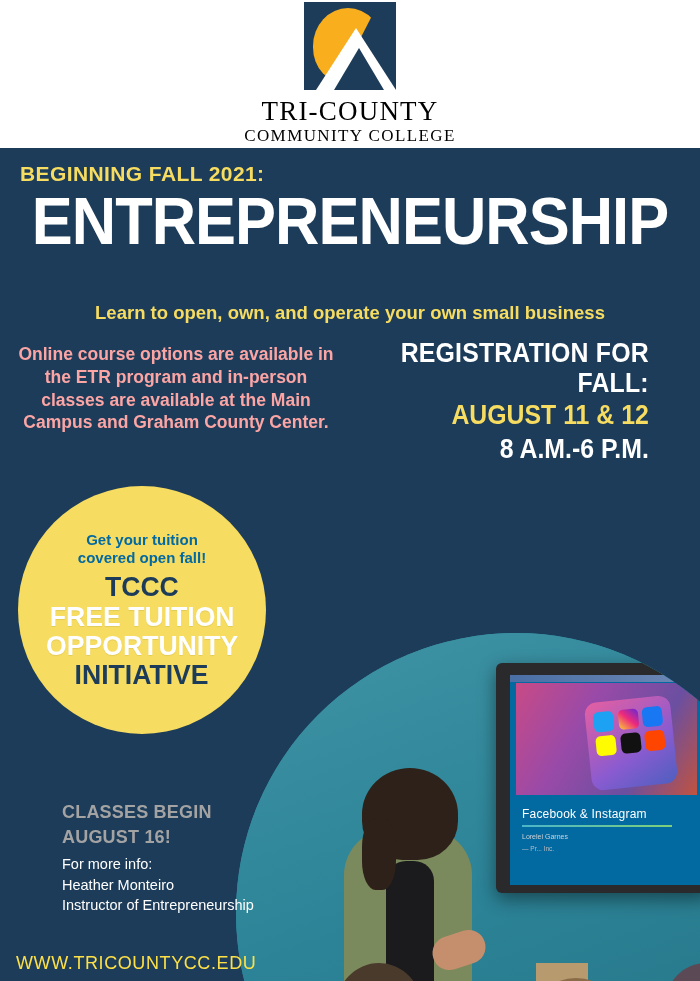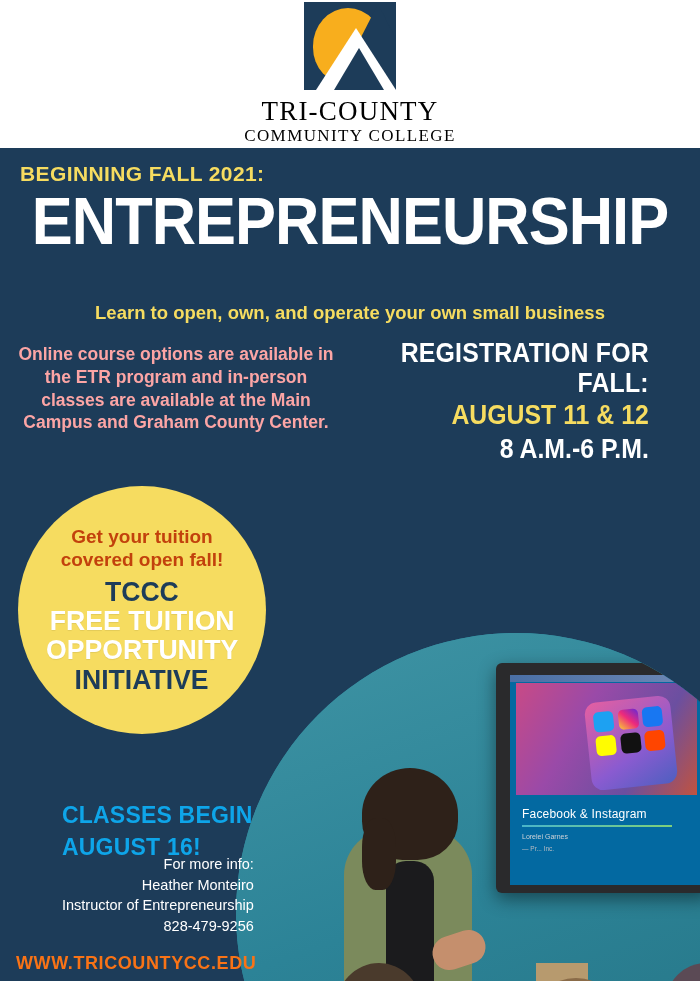--- a/index.html
+++ b/index.html
@@ -181,45 +181,45 @@
 
   
   .badge{
     position:absolute; left:18px; top:338px;
     width:248px; height:248px; border-radius:50%;
     background:#f6dc60;
     display:flex; flex-direction:column; align-items:center; justify-content:center;
     text-align:center; padding:0 14px;
   }
   .badge-kicker{
-    color:#c2410c; font-size:19px; font-weight:bold; line-height:1.18;
+    color:#0369a1; font-size:15px; font-weight:bold; line-height:1.18;
     margin-bottom:6px;
   }
   .badge-l1{ color:#1d3c59; font-size:28px; font-weight:bold; line-height:1.04;
     transform:scaleX(.95); }
   .badge-l2{ color:#ffffff; font-size:28px; font-weight:bold; line-height:1.04;
     transform:scaleX(.95); text-shadow:0 1px 1px rgba(0,0,0,.08); }
   .badge-l3{ color:#ffffff; font-size:28px; font-weight:bold; line-height:1.04;
     transform:scaleX(.95); text-shadow:0 1px 1px rgba(0,0,0,.08); }
   .badge-l4{ color:#1d3c59; font-size:28px; font-weight:bold; line-height:1.04;
     transform:scaleX(.95); }
 
   
   .classes-begin{
     position:absolute; left:62px; top:652px;
-    color:#0ea5e9; font-size:23px; font-weight:bold; line-height:1.38;
+    color:#a3a3a3; font-size:18px; font-weight:bold; line-height:1.38;
     letter-spacing:.2px;
   }
   .contact{
     position:absolute; left:62px; top:706px;
-    color:#ffffff; font-size:14.5px; line-height:1.42; font-weight:400;text-align:right;
+    color:#ffffff; font-size:14.5px; line-height:1.42; font-weight:400;
   }
   .weburl{
     position:absolute; left:16px; top:805px;
-    color:#f97316; font-size:18px; font-weight:bold; letter-spacing:.6px;
+    color:#fde047; font-size:18px; font-weight:normal; letter-spacing:.6px;
   }
 </style>
 </head>
 <body>
 
 <div class="poster">
 
   <div class="logo-band">
     <div class="logo-mark">
       <div class="logo-sun"></div>
@@ -302,18 +302,17 @@
 
     <div class="classes-begin">
       <div>CLASSES BEGIN</div>
       <div>AUGUST 16!</div>
     </div>
 
     <div class="contact">
       <div>For more info:</div>
       <div>Heather Monteiro</div>
       <div>Instructor of Entrepreneurship</div>
-      <div>828-479-9256</div>
     </div>
 
     <div class="weburl">WWW.TRICOUNTYCC.EDU</div>
   </div>
 </div>
 
 </body></html>

